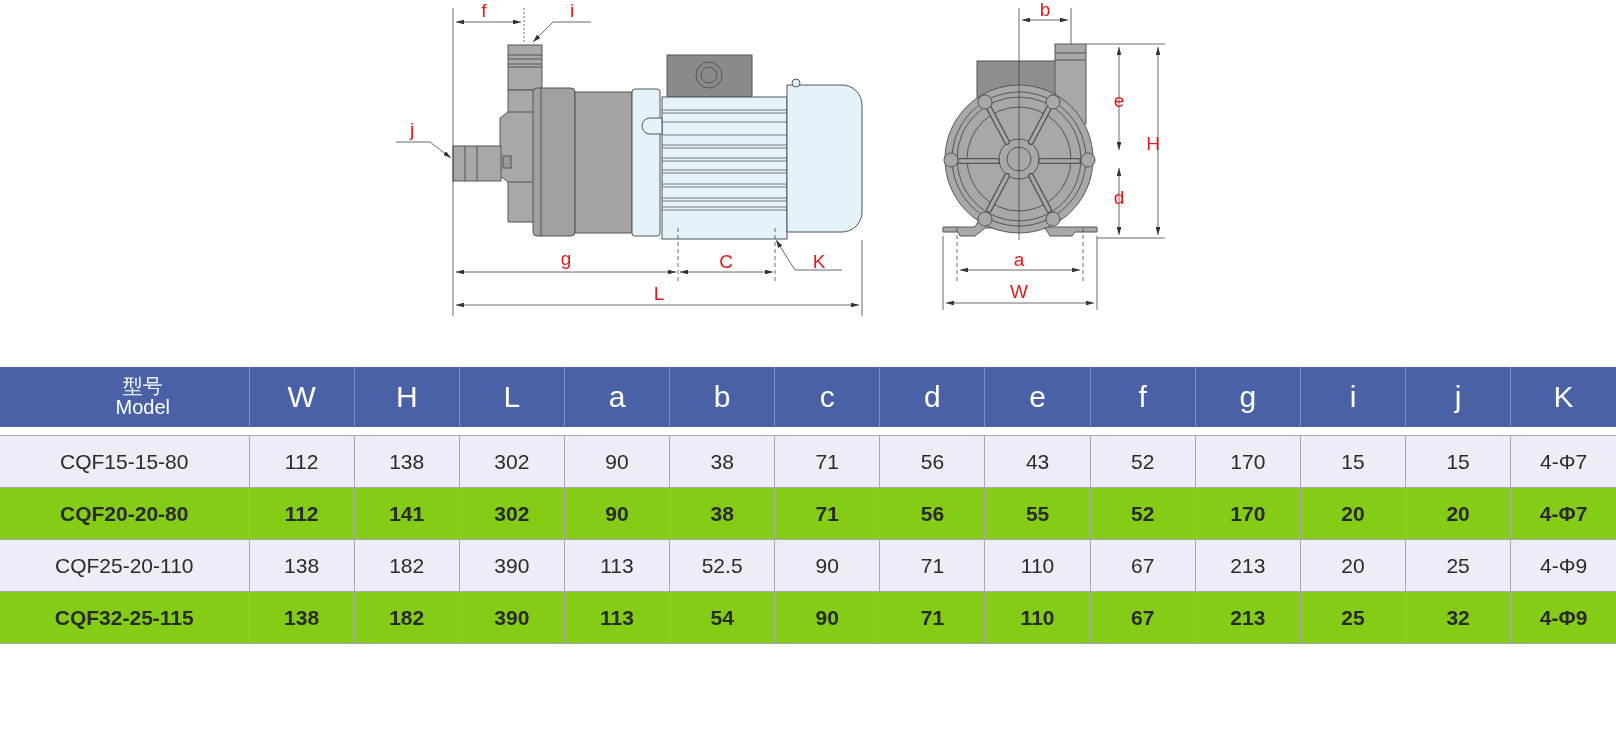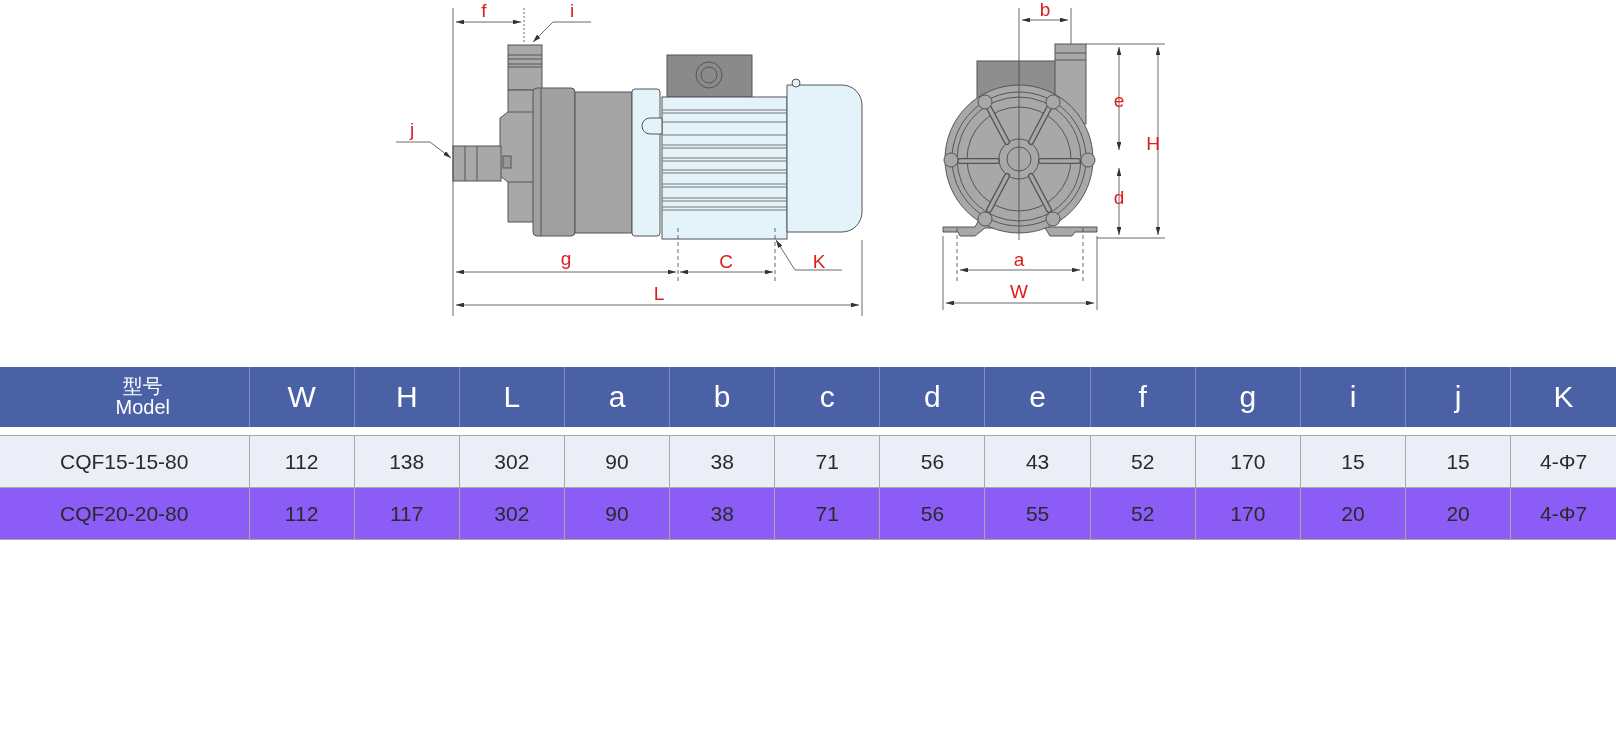--- a/index.html
+++ b/index.html
@@ -8,21 +8,21 @@
   .drawing svg{position:absolute;left:0;top:0;}
   .dimlbl{font-family:"Liberation Sans",sans-serif;font-size:19px;fill:#e01b1b;}
   table.spec{position:absolute;left:0;top:367px;width:1616px;border-collapse:collapse;table-layout:fixed;}
   table.spec th{background:#4a61a6;color:#ffffff;font-weight:normal;font-size:30px;height:60px;border-right:1px solid #7d8fc4;padding:0;text-align:center;}
   table.spec th:last-child{border-right:none;}
   table.spec th.model{font-size:20px;line-height:21px;padding-left:37px;}
   table.spec tr.gap td{height:8px;background:#fff;border:none;padding:0;}
   table.spec td{font-size:21px;color:#2a2a2a;text-align:center;height:51px;padding:0;border-right:1px solid #a8a8a8;border-bottom:1px solid #a8a8a8;}
   table.spec td:last-child{border-right:none;}
   table.spec tr.odd td{background:#ebeef6;}
-  table.spec tr.even td{background:#8b5cf6;}
+  table.spec tr.even td{background:#84cc16;font-weight:bold;}
   table.spec tr.first td{border-top:1px solid #a8a8a8;}
   col.c0{width:249px;}
 </style>
 </head>
 <body>
 
 <div class="drawing">
   <svg width="1616" height="340" viewBox="0 0 1616 340">
     <defs>
       <marker id="ar" viewBox="0 0 10 6" refX="10" refY="3" markerWidth="10" markerHeight="6" orient="auto-start-reverse">
@@ -215,27 +215,59 @@
         <td>43</td>
         <td>52</td>
         <td>170</td>
         <td>15</td>
         <td>15</td>
         <td>4-Φ7</td>
       </tr>
       <tr class="even">
         <td>CQF20-20-80</td>
         <td>112</td>
-        <td>117</td>
+        <td>141</td>
         <td>302</td>
         <td>90</td>
         <td>38</td>
         <td>71</td>
         <td>56</td>
         <td>55</td>
         <td>52</td>
         <td>170</td>
         <td>20</td>
         <td>20</td>
         <td>4-Φ7</td>
       </tr>
+      <tr class="odd">
+        <td>CQF25-20-110</td>
+        <td>138</td>
+        <td>182</td>
+        <td>390</td>
+        <td>113</td>
+        <td>52.5</td>
+        <td>90</td>
+        <td>71</td>
+        <td>110</td>
+        <td>67</td>
+        <td>213</td>
+        <td>20</td>
+        <td>25</td>
+        <td>4-Φ9</td>
+      </tr>
+      <tr class="even">
+        <td>CQF32-25-115</td>
+        <td>138</td>
+        <td>182</td>
+        <td>390</td>
+        <td>113</td>
+        <td>54</td>
+        <td>90</td>
+        <td>71</td>
+        <td>110</td>
+        <td>67</td>
+        <td>213</td>
+        <td>25</td>
+        <td>32</td>
+        <td>4-Φ9</td>
+      </tr>
     </tbody>
 </table>
 
 </body></html>

